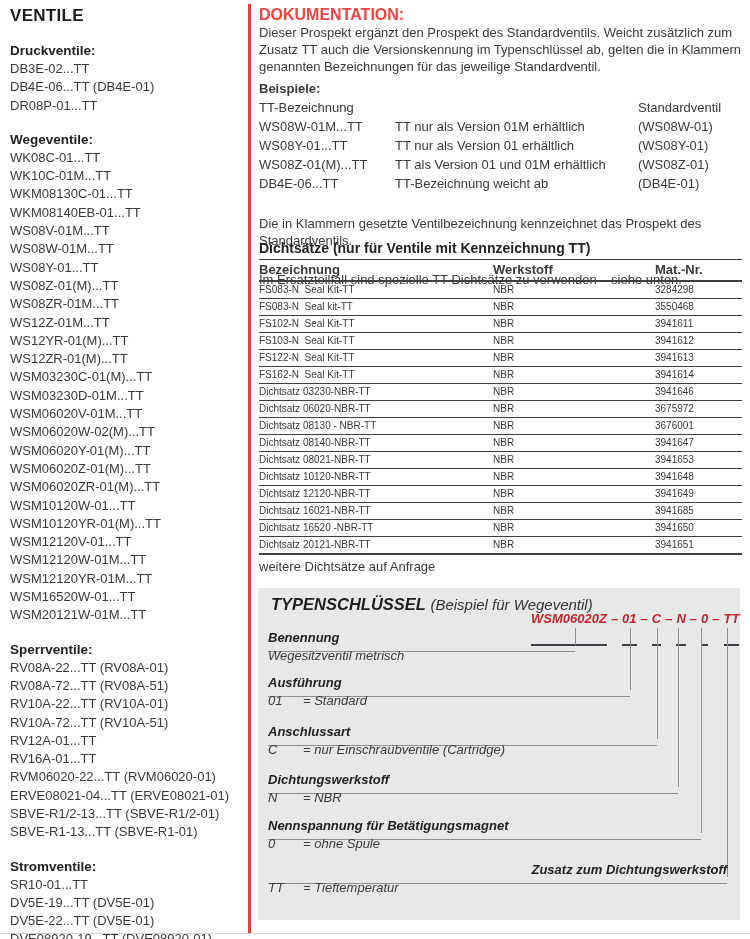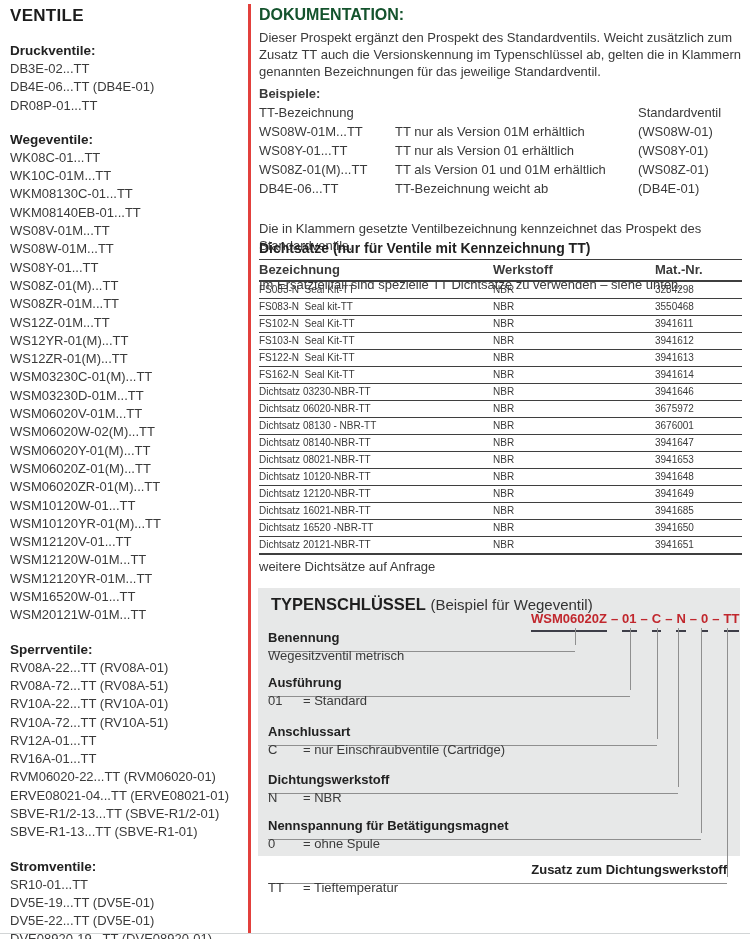--- a/index.html
+++ b/index.html
@@ -12,46 +12,46 @@
   .v-title { font-size:17px; font-weight:bold; color:#1c1c1c; letter-spacing:.3px; margin-bottom:5px; }
   .vhead { font-size:13.5px; font-weight:bold; color:#222; line-height:18px; margin-top:16px; }
   .vitem { font-size:13px; line-height:18.3px; color:#3a3a3a; white-space:nowrap; }
 
   
   .divider { position:absolute; left:248px; top:4px; width:3px; height:930px; background:#e2403c; }
   .bottom-rule { position:absolute; left:0; top:933px; width:750px; height:1px; background:#d2d5d6; }
 
   
   .right-col { position:absolute; left:259px; top:6px; width:484px; }
-  .doc-title { font-size:16px; font-weight:bold; color:#14532d; margin-bottom:5px; }
+  .doc-title { font-size:16px; font-weight:bold; color:#ef4444; }
   .doc-intro { font-size:13px; line-height:17px; }
   .beispiele { font-size:13px; font-weight:bold; margin-top:6px; }
   .ex-table { margin-top:2px; }
   .ex-row { display:grid; grid-template-columns:136px 243px 105px; line-height:19px; font-size:13px; }
   .ex-row.hdr { font-weight:normal; }
   .note { font-size:13px; line-height:17px; margin-top:22px; }
 
   
   .seals { position:absolute; left:259px; top:240px; width:483px; }
   .seals-title { font-size:14px; font-weight:bold; color:#222; padding-bottom:3px; border-bottom:1px solid #3f3f3f; }
   .seal-hdr { display:grid; grid-template-columns:234px 162px 87px; font-size:13px; font-weight:bold;
               padding:2px 0 3px 0; border-bottom:2px solid #3f3f3f; }
   .seal-rows { border-bottom:1px solid #3f3f3f; }
   .seal-row { display:grid; grid-template-columns:234px 162px 87px; height:17px; line-height:16px;
               font-size:10px; border-bottom:1px solid #3f3f3f; }
   .seal-row .pre { white-space:pre; }
   .seals-footer { font-size:13px; margin-top:4px; }
 
   
-  .typ-box { position:absolute; left:258px; top:588px; width:482px; height:268px; background:#e7e8e8; }
+  .typ-box { position:absolute; left:258px; top:588px; width:482px; height:332px; background:#e7e8e8;font-style:italic; }
   .typ-title { position:absolute; left:13px; top:7px; white-space:nowrap; }
   .typ-title .t1 { font-size:16.5px; font-weight:bold; color:#1f1f1f; }
   .typ-title .t2 { font-size:15px; color:#333; }
   .typ-code { position:absolute; left:273px; top:23px; display:flex; gap:4px; font-size:13px; font-weight:bold; color:#c1272d; white-space:nowrap; }
-  .typ-code .seg { border-bottom:2px solid #3e3e48; padding-bottom:4px; }
+  .typ-code .seg { border-bottom:2px solid #3e3e48; padding-bottom:18px; }
   .typ-code .dash { padding-bottom:1px; }
   .ts-head { position:absolute; left:10px; font-size:13px; font-weight:bold; color:#222;
              border-bottom:1px solid #8f8f8f; padding-bottom:6px; }
   .ts-val { position:absolute; left:10px; font-size:13px; color:#3a3a3a; white-space:nowrap; }
   .ts-val .k { display:inline-block; width:35px; }
   .vline { position:absolute; width:1px; background:#8f8f8f; top:40px; }
 </style>
 </head>
 <body>
 

